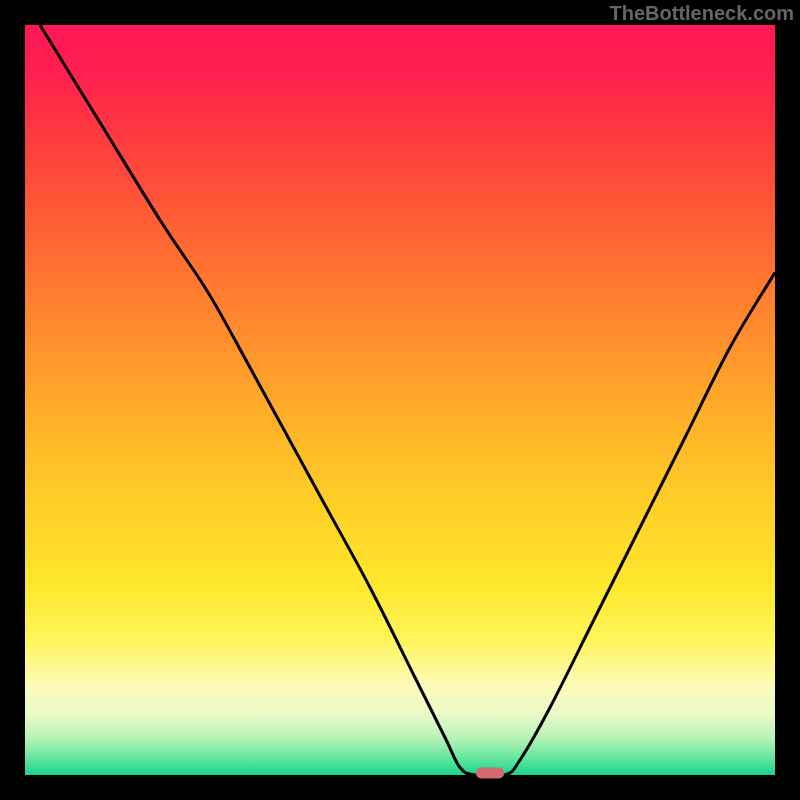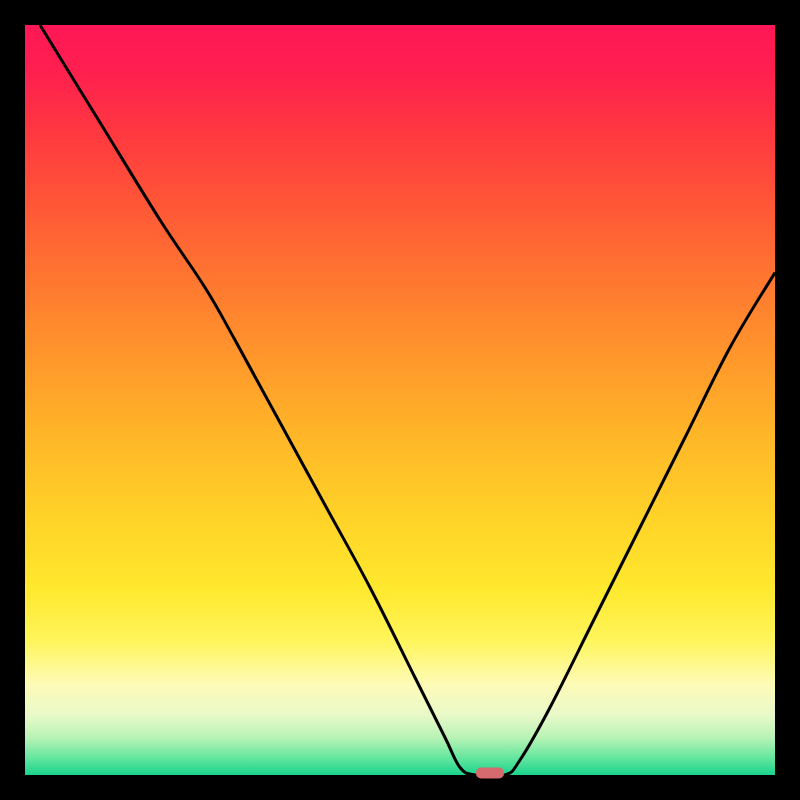--- a/index.html
+++ b/index.html
@@ -34,20 +34,21 @@
   
   .valley-marker {
     fill: #d56a6f;
     stroke: none;
   }
 </style>
 </head>
 <body>
 
 <div class="outer">
+  <div class="watermark">TheBottleneck.com</div>
 
   <svg class="plot" width="800" height="800" viewBox="0 0 800 800">
     <defs>
       <linearGradient id="bg-grad" x1="0" y1="0" x2="0" y2="1">
           <stop offset="0%" stop-color="#ff1756"></stop>
           <stop offset="6%" stop-color="#ff1f4f"></stop>
           <stop offset="15%" stop-color="#ff3a3f"></stop>
           <stop offset="25%" stop-color="#ff5a36"></stop>
           <stop offset="35%" stop-color="#ff7a30"></stop>
           <stop offset="45%" stop-color="#ff992b"></stop>

